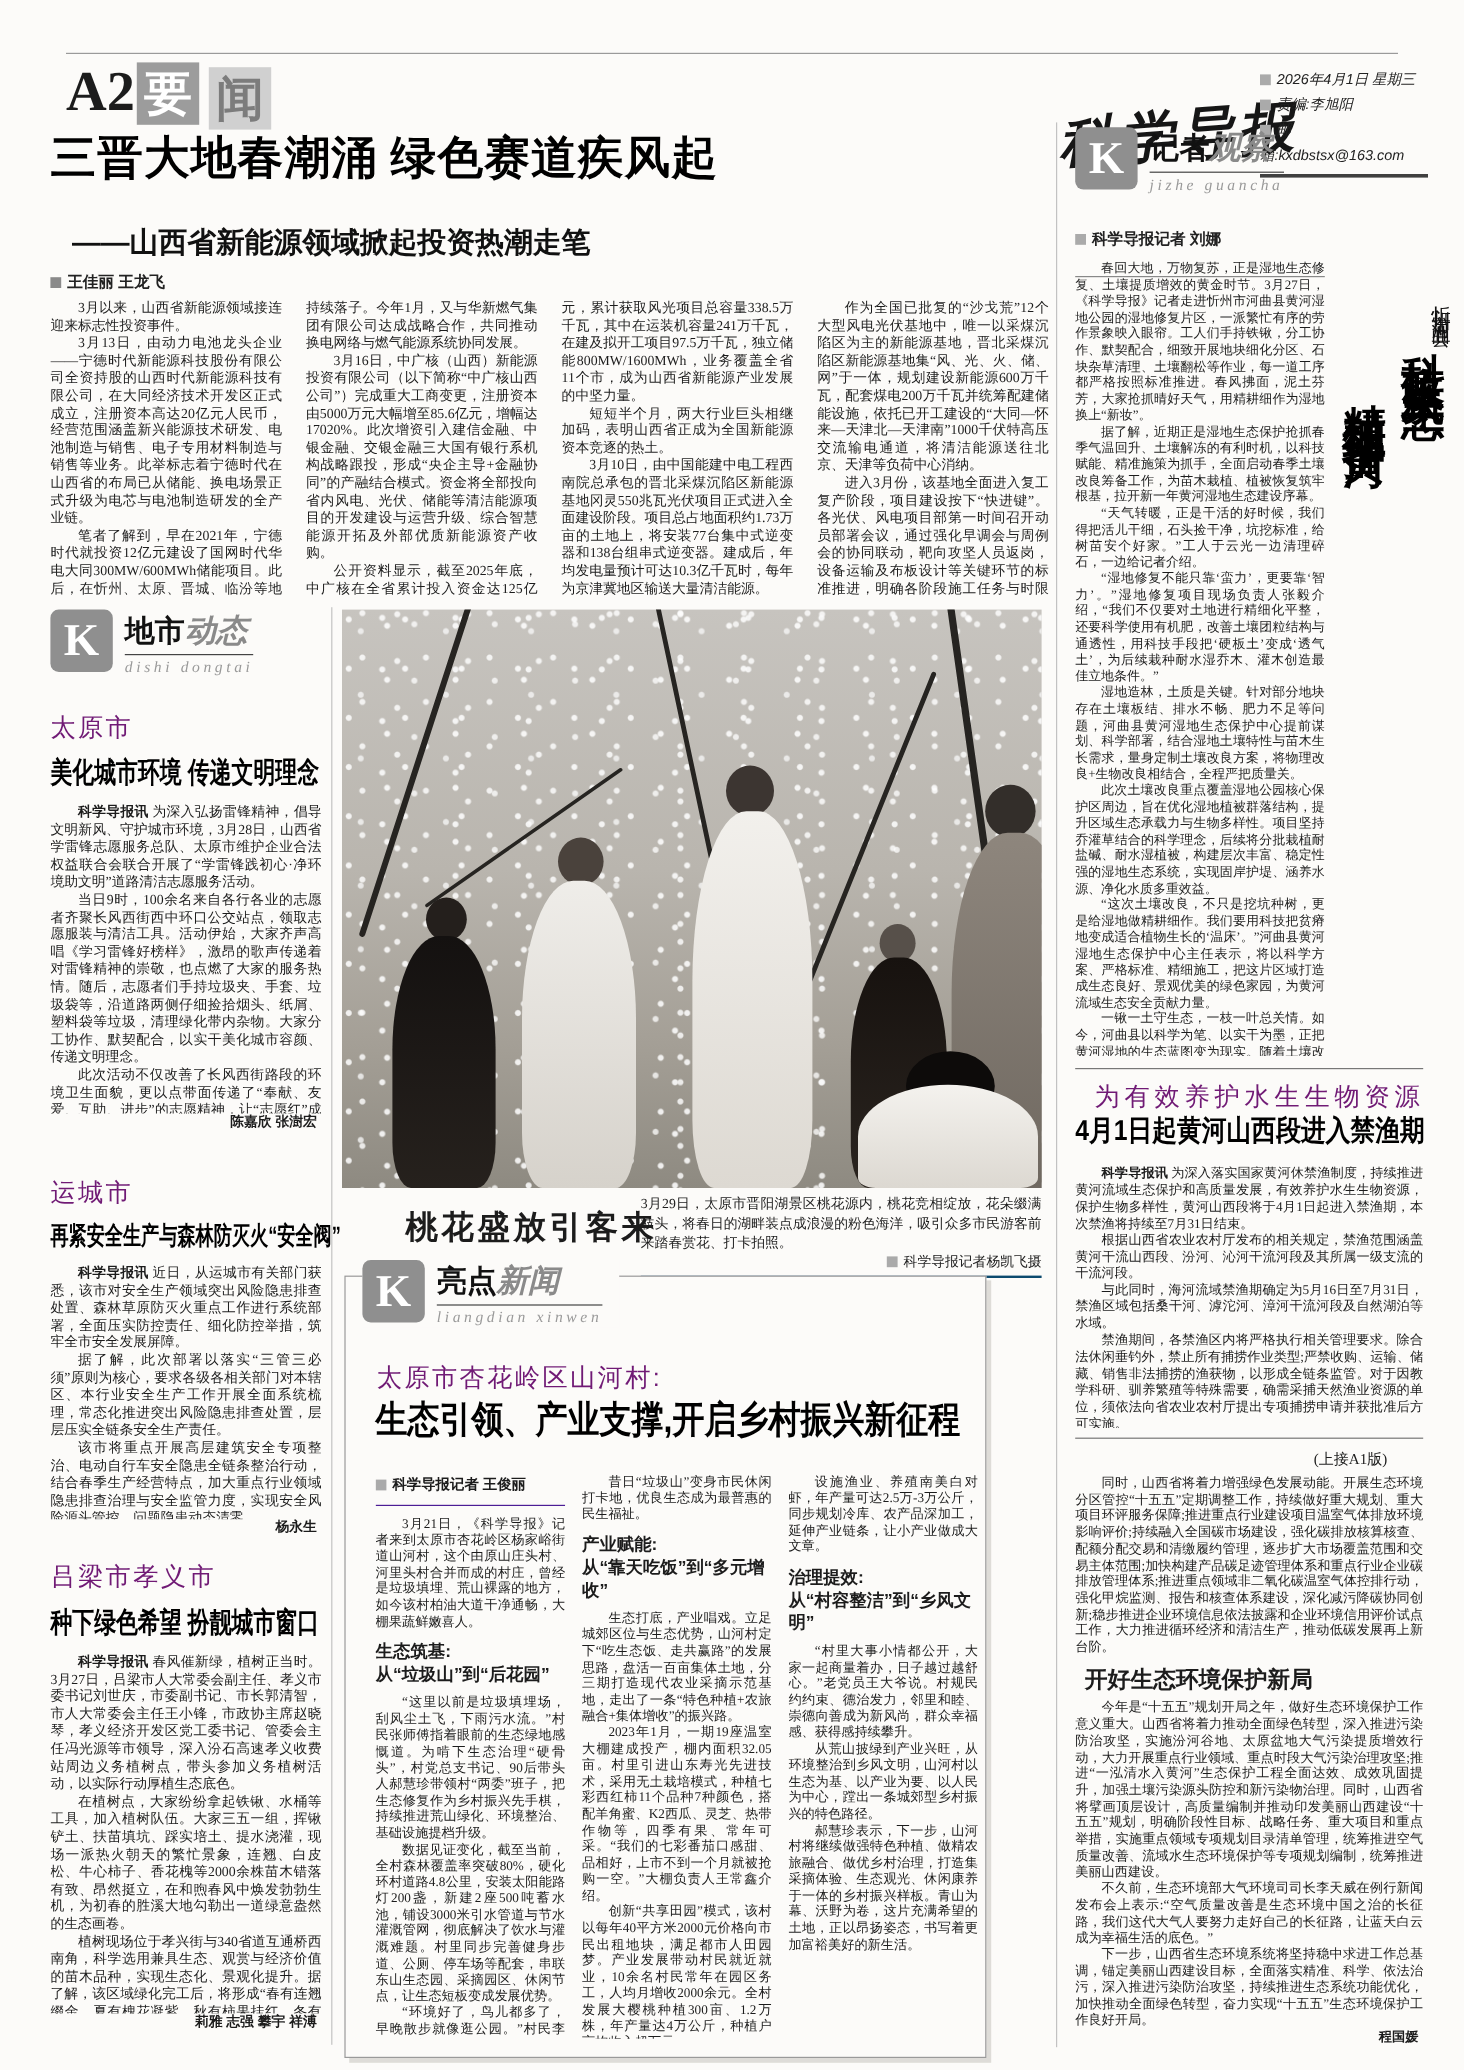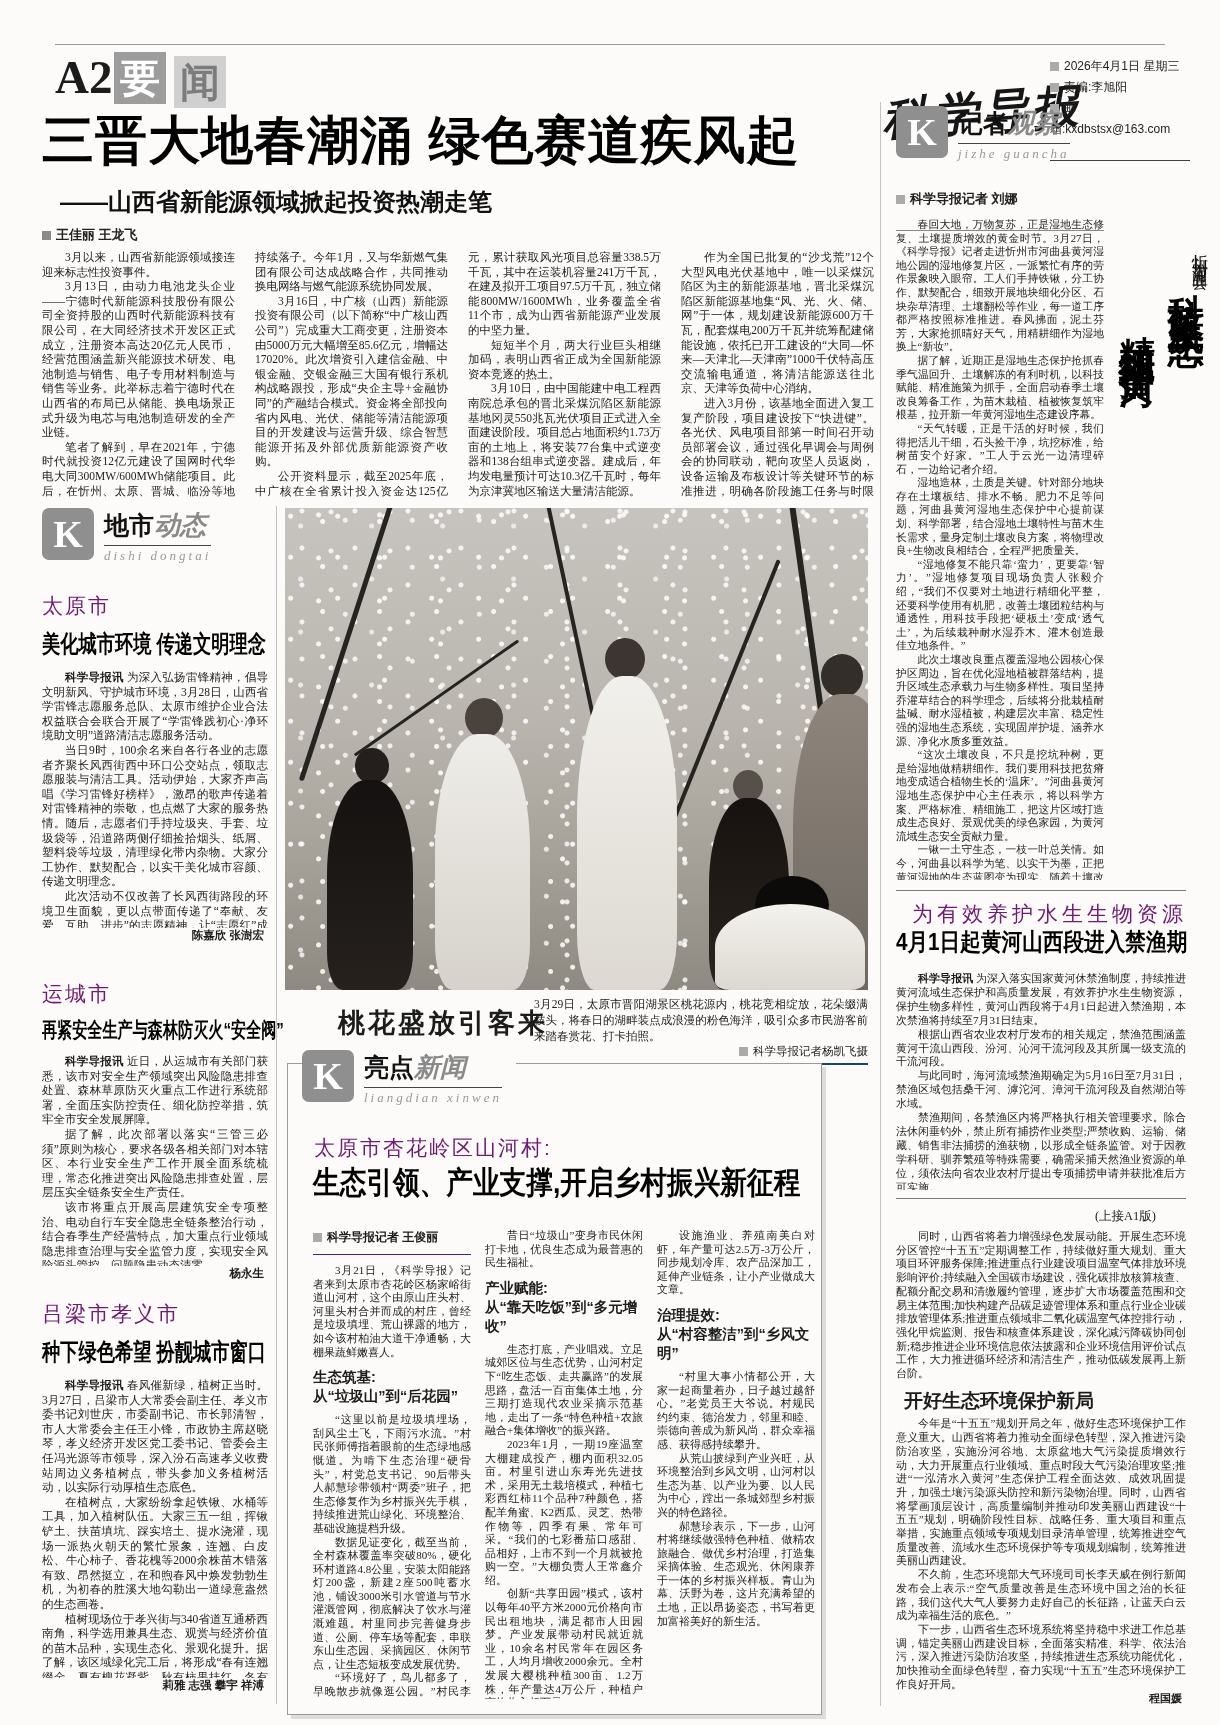--- a/index.html
+++ b/index.html
@@ -10,25 +10,25 @@
   .vline{position:absolute;background:#c2c2c2;width:1px;}
   
   .a2{font-size:47px;font-weight:bold;font-family:"Liberation Serif",serif;}
   .secbox{width:52px;height:52px;display:flex;align-items:center;justify-content:center;
           font-size:40px;font-weight:bold;font-family:"Liberation Sans",sans-serif;}
   .secbox.b1{background:#9c9c9c;color:#fff;}
   .secbox.b2{background:#d0d0d0;color:#7c7c7c;}
   .masthead{font-size:46px;font-weight:bold;font-style:italic;transform:rotate(-4deg);
             font-family:"Liberation Serif",serif;color:#161616;letter-spacing:4px;}
   .info{font-size:12px;font-family:"Liberation Sans",sans-serif;color:#222;line-height:21px;
-        border-bottom:1px solid #404040;padding-bottom:20px;}
+        border-bottom:3px solid #404040;padding-bottom:5px;font-style:italic;}
   .sq{display:inline-block;width:9px;height:9px;background:#aaa;margin-right:5px;vertical-align:middle;}
   .sq.dark{background:#8a8a8a;}
   
-  .mainhead{font-size:52px;font-weight:900;font-family:Liberation Sans, sans-serif;
+  .mainhead{font-size:38px;font-weight:900;font-family:Liberation Serif, serif;
             letter-spacing:1px;white-space:nowrap;color:#000;}
   .subhead{font-size:24px;font-weight:bold;font-family:"Liberation Sans",sans-serif;color:#111;}
   .byline{font-size:13px;font-weight:bold;font-family:"Liberation Sans",sans-serif;color:#222;}
   
   .body{font-size:11.5px;line-height:14.6px;text-align:justify;overflow:hidden;}
   .body p{margin:0;text-indent:2em;}
   .body b{font-family:"Liberation Sans",sans-serif;}
   .cols4{column-count:4;column-gap:20px;}
   .authors{text-align:right;font-weight:bold;font-family:"Liberation Sans",sans-serif;padding-right:4px;}
   
@@ -247,22 +247,22 @@
       <div class="tpy">jizhe  guancha</div>
     </div>
   </div>
   <div class="abs byline" style="left:896px;top:190px;width:208px;border-bottom:1px solid #888;padding-bottom:22px;">
     <span class="sq"></span><span>科学导报记者 刘娜</span>
   </div>
   <div class="abs body" style="left:896px;top:218px;width:208px;height:662px;font-size:10.8px;line-height:13.6px;">
       <p>春回大地，万物复苏，正是湿地生态修复、土壤提质增效的黄金时节。3月27日，《科学导报》记者走进忻州市河曲县黄河湿地公园的湿地修复片区，一派繁忙有序的劳作景象映入眼帘。工人们手持铁锹，分工协作、默契配合，细致开展地块细化分区、石块杂草清理、土壤翻松等作业，每一道工序都严格按照标准推进。春风拂面，泥土芬芳，大家抢抓晴好天气，用精耕细作为湿地换上“新妆”。</p>
       <p>据了解，近期正是湿地生态保护抢抓春季气温回升、土壤解冻的有利时机，以科技赋能、精准施策为抓手，全面启动春季土壤改良筹备工作，为苗木栽植、植被恢复筑牢根基，拉开新一年黄河湿地生态建设序幕。</p>
       <p>“天气转暖，正是干活的好时候，我们得把活儿干细，石头捡干净，坑挖标准，给树苗安个好家。”工人于云光一边清理碎石，一边给记者介绍。</p>
+      <p>“湿地修复不能只靠‘蛮力’，更要靠‘智力’。”湿地修复项目现场负责人张毅介绍，“我们不仅要对土地进行精细化平整，还要科学使用有机肥，改善土壤团粒结构与通透性，用科技手段把‘硬板土’变成‘透气土’，为后续栽种耐水湿乔木、灌木创造最佳立地条件。”</p>
       <p>湿地造林，土质是关键。针对部分地块存在土壤板结、排水不畅、肥力不足等问题，河曲县黄河湿地生态保护中心提前谋划、科学部署，结合湿地土壤特性与苗木生长需求，量身定制土壤改良方案，将物理改良+生物改良相结合，全程严把质量关。</p>
-      <p>“湿地修复不能只靠‘蛮力’，更要靠‘智力’。”湿地修复项目现场负责人张毅介绍，“我们不仅要对土地进行精细化平整，还要科学使用有机肥，改善土壤团粒结构与通透性，用科技手段把‘硬板土’变成‘透气土’，为后续栽种耐水湿乔木、灌木创造最佳立地条件。”</p>
       <p>此次土壤改良重点覆盖湿地公园核心保护区周边，旨在优化湿地植被群落结构，提升区域生态承载力与生物多样性。项目坚持乔灌草结合的科学理念，后续将分批栽植耐盐碱、耐水湿植被，构建层次丰富、稳定性强的湿地生态系统，实现固岸护堤、涵养水源、净化水质多重效益。</p>
       <p>“这次土壤改良，不只是挖坑种树，更是给湿地做精耕细作。我们要用科技把贫瘠地变成适合植物生长的‘温床’。”河曲县黄河湿地生态保护中心主任表示，将以科学方案、严格标准、精细施工，把这片区域打造成生态良好、景观优美的绿色家园，为黄河流域生态安全贡献力量。</p>
       <p>一锹一土守生态，一枝一叶总关情。如今，河曲县以科学为笔、以实干为墨，正把黄河湿地的生态蓝图变为现实。随着土壤改良持续推进、植被体系逐步构建，一幅岸绿水清、鸟语花香、人与自然和谐共生的湿地生态画卷，正在黄河岸边徐徐铺展。</p>
     </div>
   <div class="abs vtitle" style="left:1112px;top:242px;height:710px;">
     <div class="vkick">忻州市河曲县</div>
     <div class="vbig">
       <span>科技改土筑生态</span>
       <span class="vgap">精耕细作护黄河</span>
     </div>

